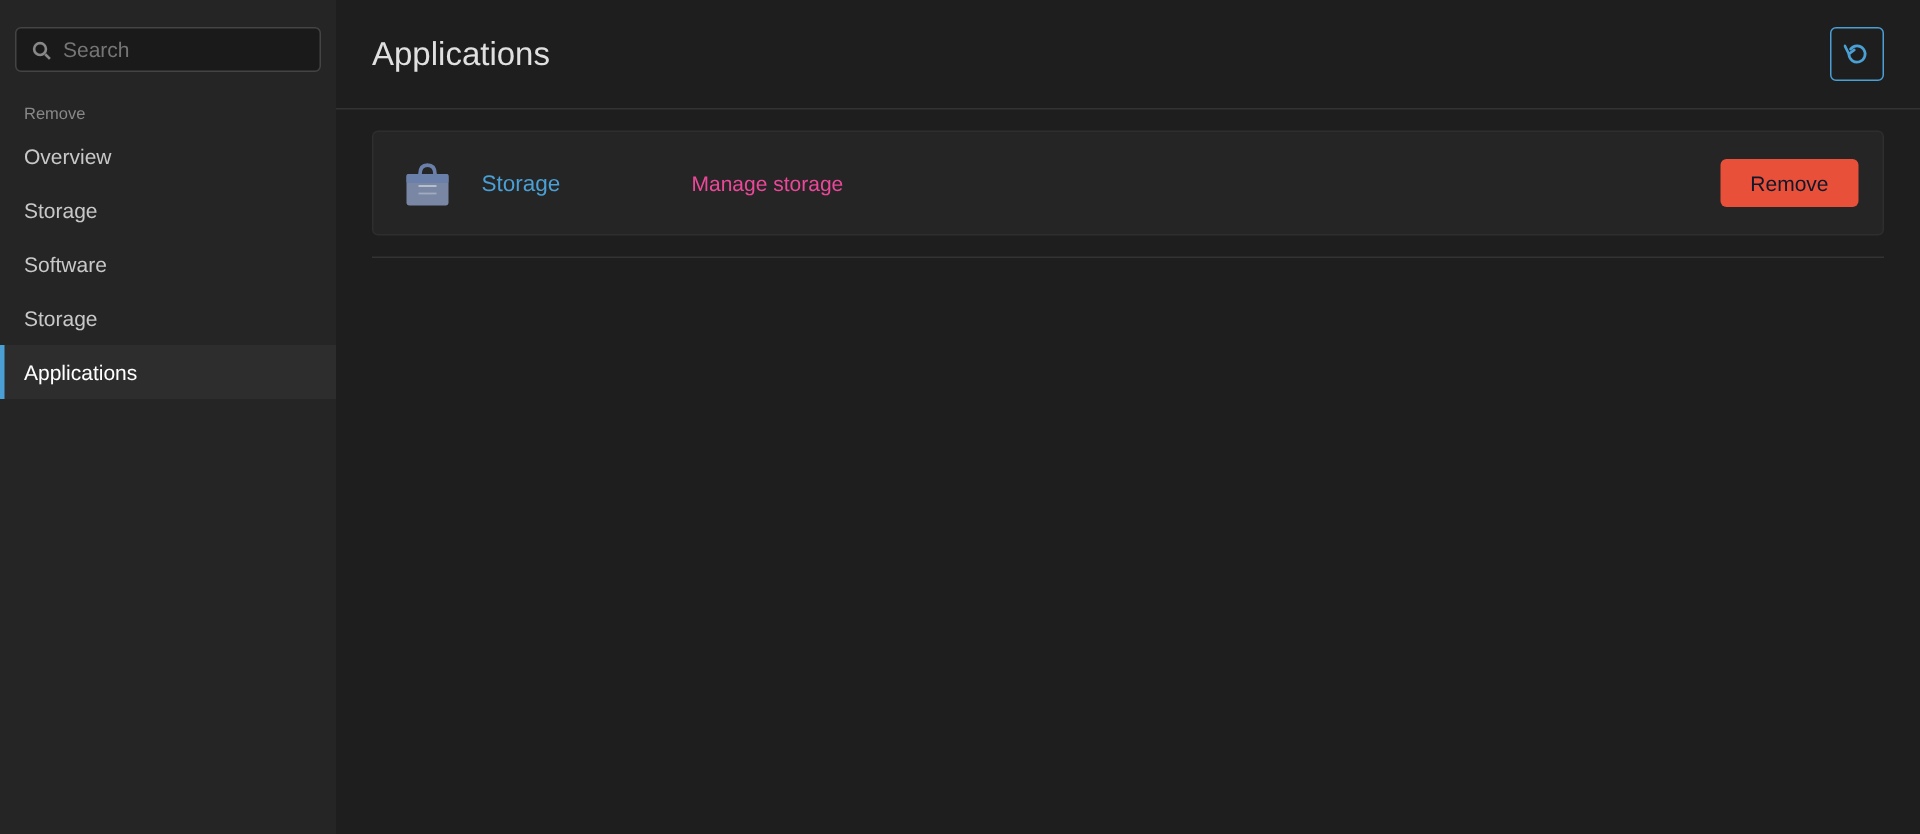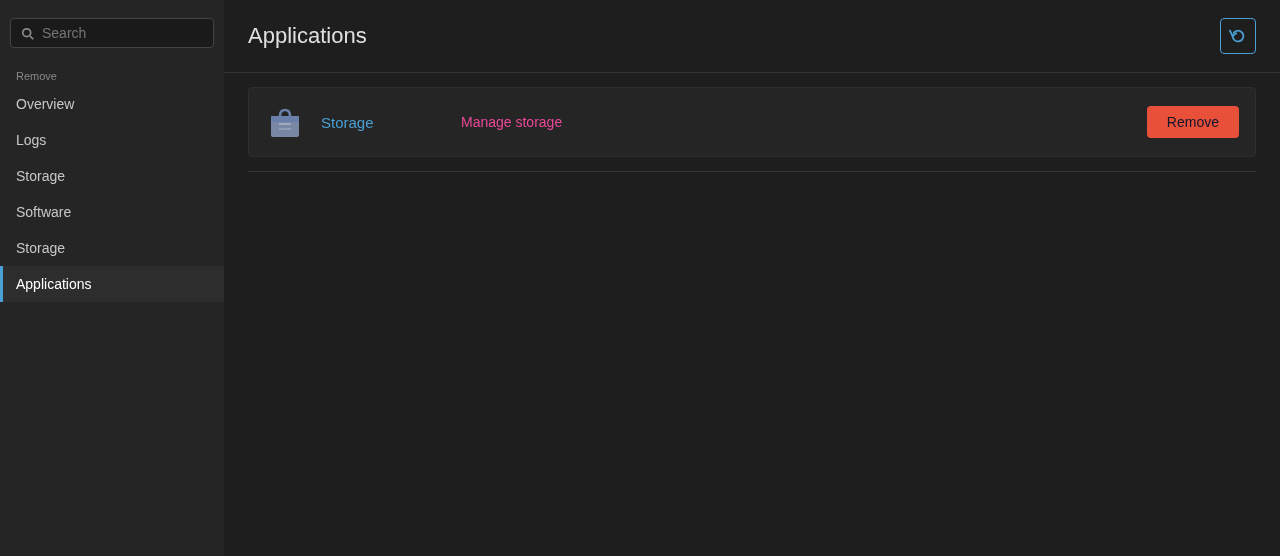--- a/index.html
+++ b/index.html
@@ -190,23 +190,20 @@
       <input class="search-input" type="text" placeholder="Search" style="">
     </div>
   </div>
 
   <div class="sidebar-section-label">Remove</div>
 
   <div class="sidebar-item">
     <span>Overview</span>
   </div>
   <div class="sidebar-item">
-    <span>Logs</span>
-  </div>
-  <div class="sidebar-item">
     <span>Storage</span>
   </div>
   <div class="sidebar-item">
     <span>Software</span>
   </div>
   <div class="sidebar-item">
     <span>Storage</span>
   </div>
 
 

